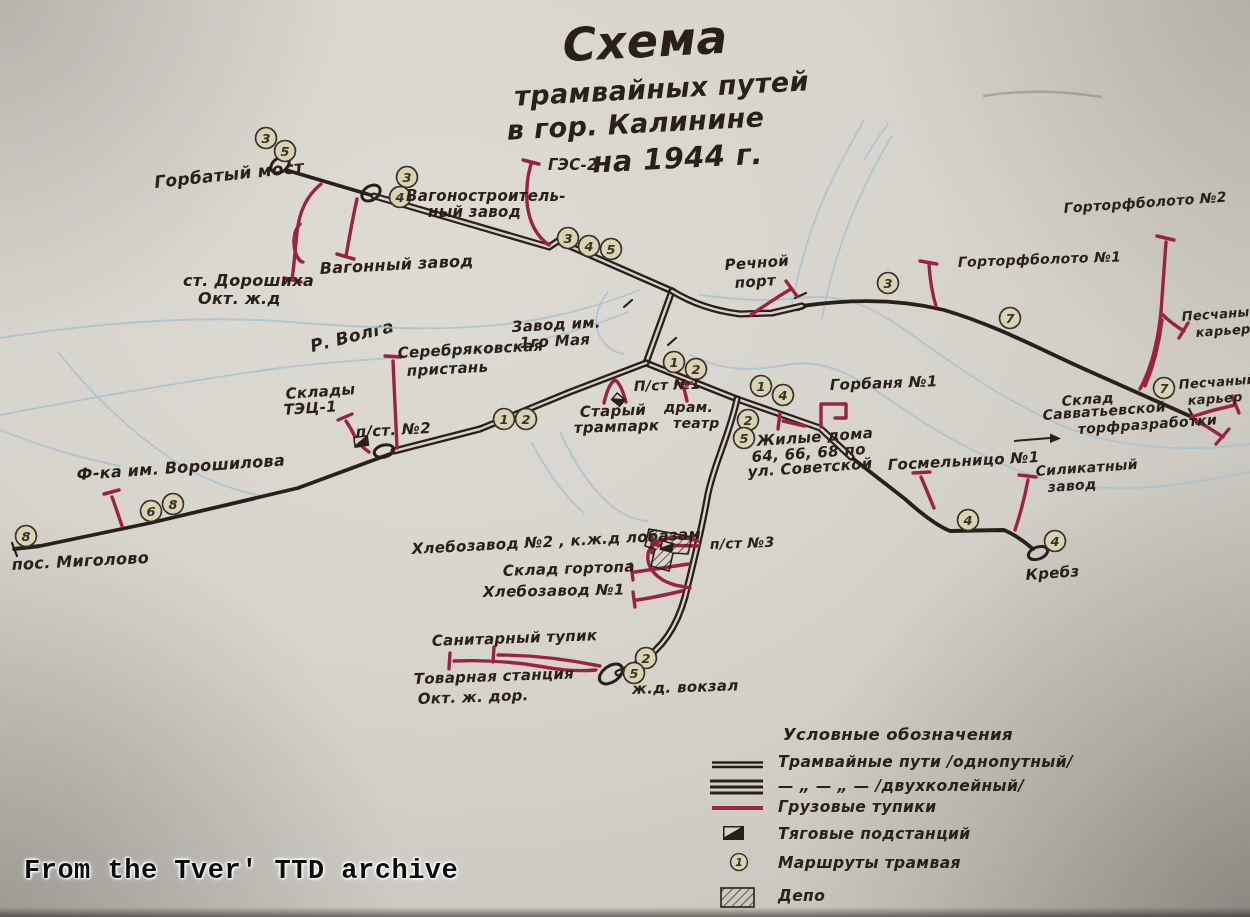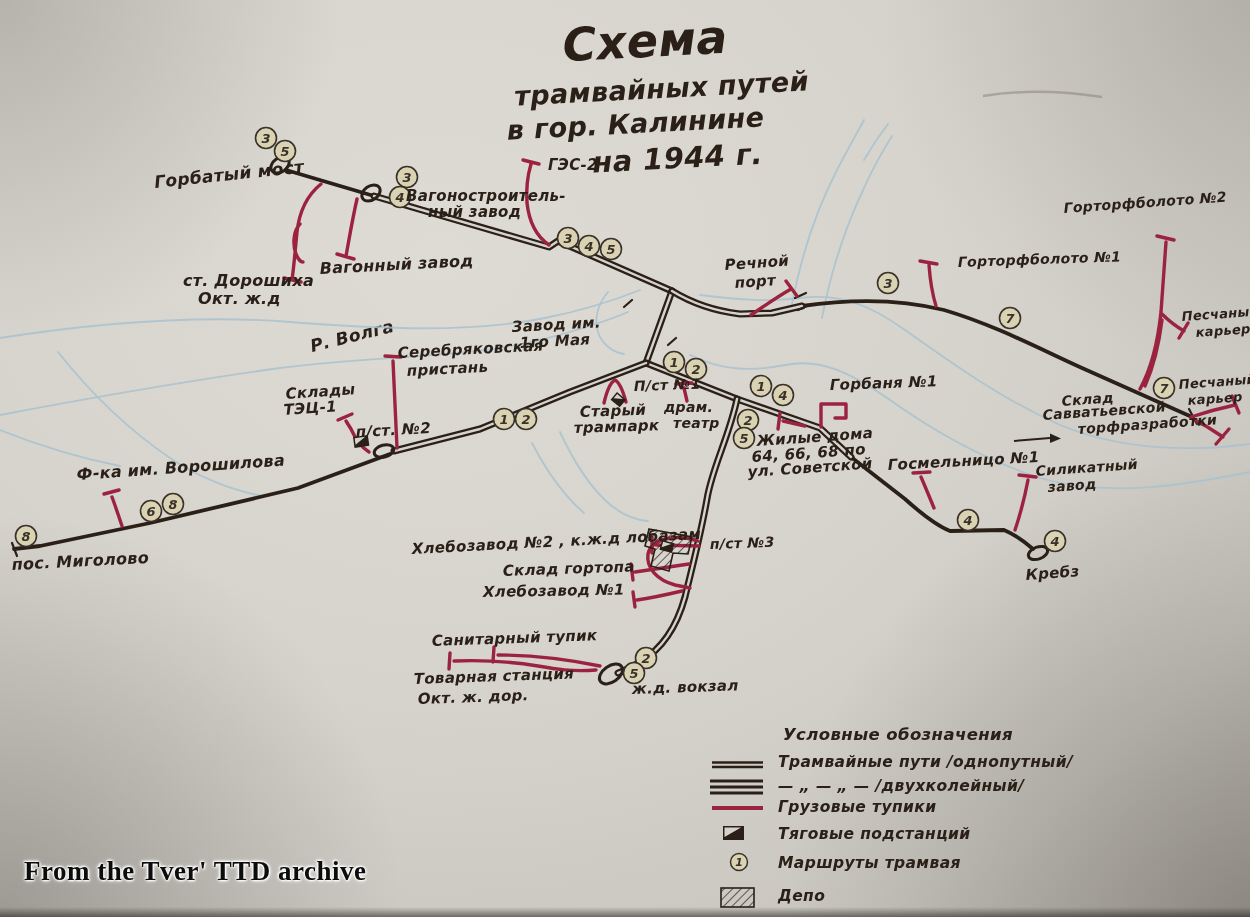--- a/index.html
+++ b/index.html
@@ -12,21 +12,21 @@
       radial-gradient(circle at 0% 0%, rgba(55,50,45,.20), transparent 22%),
       radial-gradient(ellipse at 35% 28%, #dedbd5 0%, #d6d3cc 48%, #c9c6bf 80%, #b7b3ac 100%);
     font-family:"DejaVu Sans",sans-serif;
   }
   .photo::after{content:"";position:absolute;left:0;right:0;bottom:0;height:10px;
     background:linear-gradient(to top, rgba(30,26,22,.55), transparent);pointer-events:none;}
   svg text{font-family:"DejaVu Sans",sans-serif;}
   .hand{font-style:italic;font-weight:bold;fill:#2a2018;letter-spacing:.4px;}
   .watermark{
     position:absolute;left:24px;top:856px;
-    font-family:Liberation Serif, serif;font-weight:bold;font-size:27px;color:#0c0c0c;
+    font-family:Liberation Mono, monospace;font-weight:bold;font-size:27px;color:#0c0c0c;
     text-shadow:0 0 5px #fff,0 0 3px #fff,1px 1px 2px #fff,-1px -1px 2px #fff;
     letter-spacing:.5px;
   }
 </style>
 </head>
 <body>
 
 <div class="photo">
   <svg id="map" width="1250" height="917" viewBox="0 0 1250 917">
     <defs>

